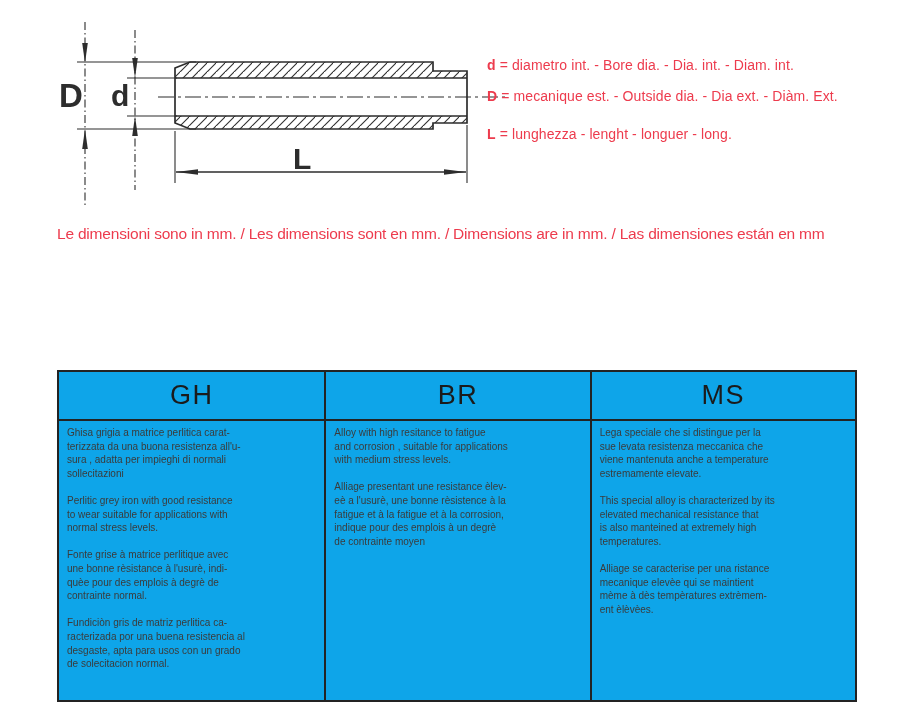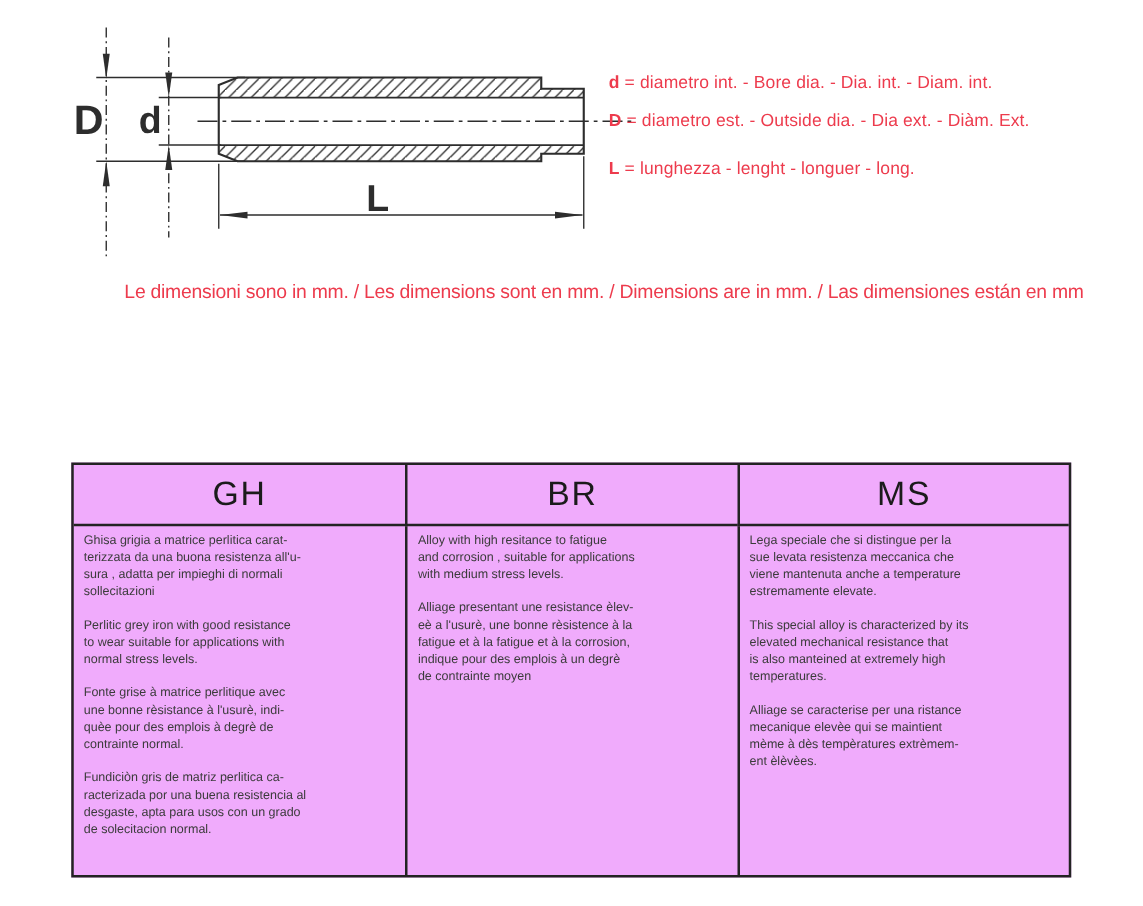--- a/index.html
+++ b/index.html
@@ -23,31 +23,31 @@
     font-size: 14px; letter-spacing: 0.1px; color: #ed3b4d;
   }
   .legend-item.li-1 { top: 0px; }
   .legend-item.li-2 { top: 31px; }
   .legend-item.li-3 { top: 69px; }
   .legend-item b { font-weight: bold; margin-right: 4px; }
 
   
   .units-note {
     position: absolute; left: 57px; top: 225px; width: 810px;
-    font-size: 15.5px; color: #ed3b4d; white-space: nowrap; letter-spacing: -0.2px; text-align: right;
+    font-size: 15.5px; color: #ed3b4d; white-space: nowrap; letter-spacing: -0.2px;
   }
 
   
   .mat-table {
     position: absolute; left: 57px; top: 370px; width: 800px; height: 332px;
     display: grid;
     grid-template-columns: 1fr 1fr 1fr;
     grid-template-rows: 49px 1fr;
     border: 2px solid #232323;
-    background: #f0abfc;
+    background: #0ea5e9;
   }
   .mat-header-cell {
     display: flex; align-items: center; justify-content: center;
     border-bottom: 2px solid #232323;
     font-size: 27px; letter-spacing: 1.5px; color: #1b1b1b; font-weight: 500;
   }
   .mat-header-cell.c2, .mat-header-cell.c3,
   .mat-body-cell.c2, .mat-body-cell.c3 { border-left: 2px solid #232323; }
   .mat-body-cell {
     padding: 5px 2px 0 8px;
@@ -106,21 +106,21 @@
     <text x="59" y="107" font-size="33" font-weight="bold" fill="#2d2d2d">D</text>
     <text x="111" y="106" font-size="30" font-weight="bold" fill="#2d2d2d">d</text>
     <text x="293" y="169" font-size="30" font-weight="bold" fill="#2d2d2d">L</text>
   </svg>
 
   <div class="legend">
     <div class="legend-item li-1">
       <b>d</b><span>= diametro int. - Bore dia. - Dia. int. - Diam. int.</span>
     </div>
     <div class="legend-item li-2">
-      <b>D</b><span>= diametro est. - Outside dia. - Dia ext. - Diàm. Ext.</span>
+      <b>D</b><span>= mecanique est. - Outside dia. - Dia ext. - Diàm. Ext.</span>
     </div>
     <div class="legend-item li-3">
       <b>L</b><span>= lunghezza - lenght - longuer - long.</span>
     </div>
   </div>
 
   <div class="units-note">Le dimensioni sono in mm. / Les dimensions sont en mm. / Dimensions are in mm. / Las dimensiones están en mm</div>
 
   <div class="mat-table">
     <div class="mat-header-cell c1">GH</div>

